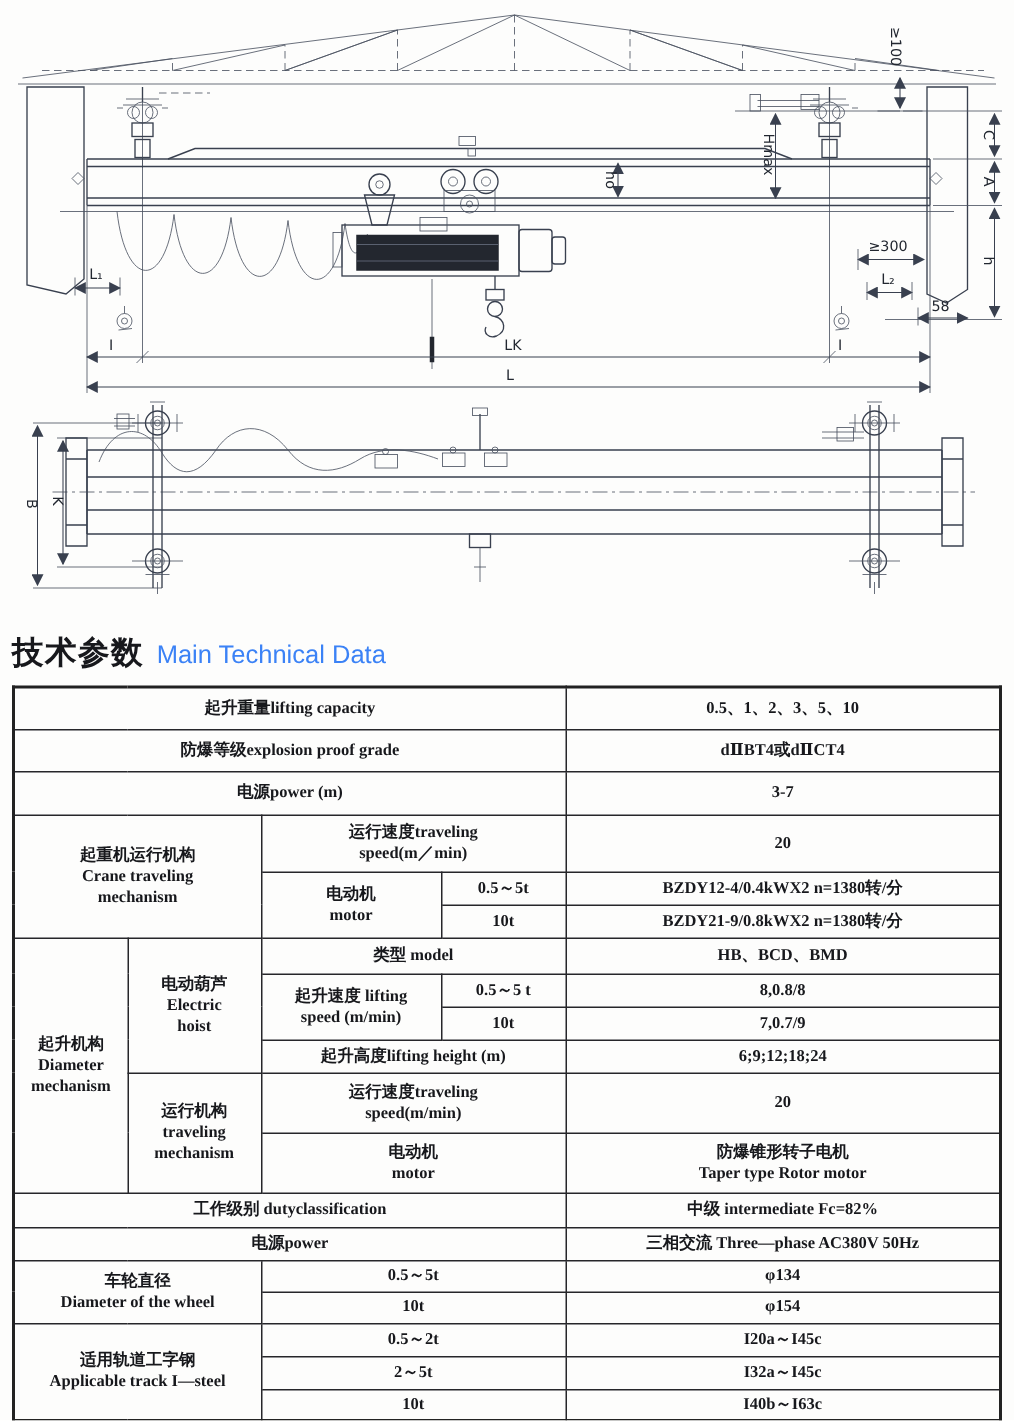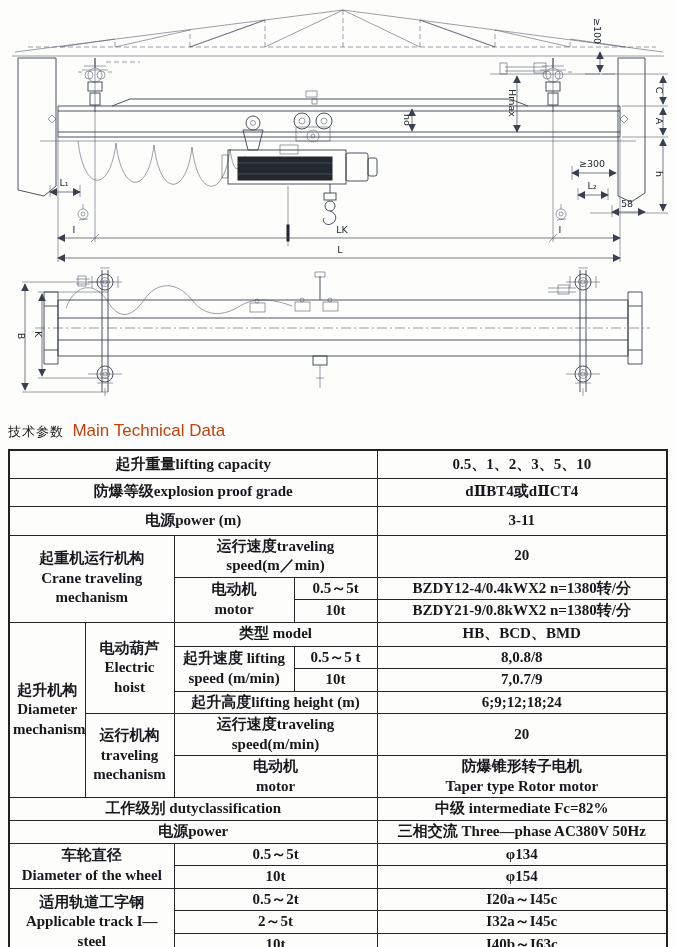--- a/index.html
+++ b/index.html
@@ -9,27 +9,27 @@
   .drawing{display:block;}
   .ln{stroke:#39404f;stroke-width:0.9;fill:none;}
   .lnt{stroke:#4a5160;stroke-width:0.55;fill:none;}
   .dash{stroke-dasharray:5 3;}
   .dashdot{stroke-dasharray:10 3 2 3;}
   .dim{stroke:#39404f;stroke-width:0.7;fill:none;}
   .dimtxt{font-family:"DejaVu Sans",sans-serif;font-size:9.5px;fill:#222730;}
   .dark{fill:#23272f;stroke:#23272f;}
   
   .title{margin:13px 0 0 8px;font-family:"Liberation Sans","DejaVu Sans",sans-serif;}
-  .title .zh{font-size:13px;font-weight:normal;letter-spacing:1px;}
-  .title .en{font-size:17px;font-weight:normal;margin-left:4px;color:#c2410c;margin-top:40px;}
+  .title .zh{font-size:21px;font-weight:bold;letter-spacing:1px;}
+  .title .en{font-size:17px;font-weight:normal;margin-left:4px;color:#3b82f6;margin-top:40px;}
   
   table.spec{border-collapse:collapse;table-layout:fixed;width:660px;margin:8px 0 0 8px;
              border:2px solid #222;}
   table.spec td{border:1px solid #26262a;text-align:center;vertical-align:middle;
-                font-size:15px;font-weight:bold;padding:1px 3px;line-height:1.3;
+                font-size:11px;font-weight:bold;padding:1px 3px;line-height:1.3;
                 overflow:hidden;}
   .pre{white-space:pre-line;margin-top:12px;}
 </style>
 </head>
 <body>
 
 <div class="page">
 
 <svg class="drawing" width="676" height="408" viewBox="0 0 676 408" xmlns="http://www.w3.org/2000/svg">
   <defs>
@@ -258,21 +258,21 @@
     <tr style="height:28px">
       <td colspan="4">起升重量lifting capacity</td>
       <td>0.5、1、2、3、5、10</td>
     </tr>
     <tr style="height:28px">
       <td colspan="4">防爆等级explosion proof grade</td>
       <td>dⅡBT4或dⅡCT4</td>
     </tr>
     <tr style="height:29px">
       <td colspan="4">电源power (m)</td>
-      <td>3-11</td>
+      <td>3-7</td>
     </tr>
     <tr style="height:38px">
       <td colspan="2" rowspan="3" class="pre">起重机运行机构
 Crane traveling
 mechanism</td>
       <td colspan="2" class="pre">运行速度traveling
 speed(m／min)</td>
       <td>20</td>
     </tr>
     <tr style="height:22px">

